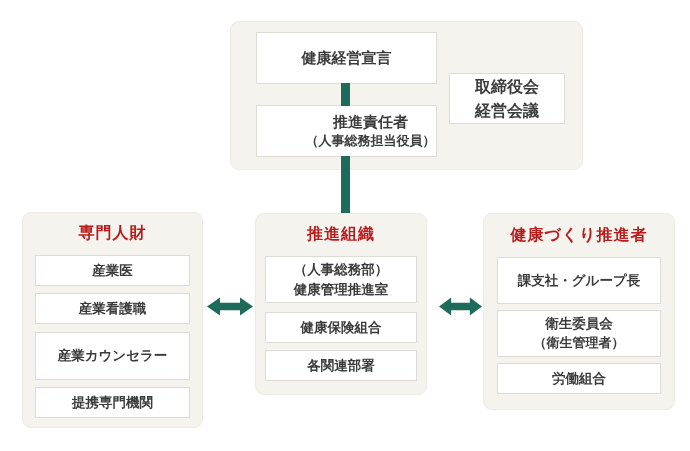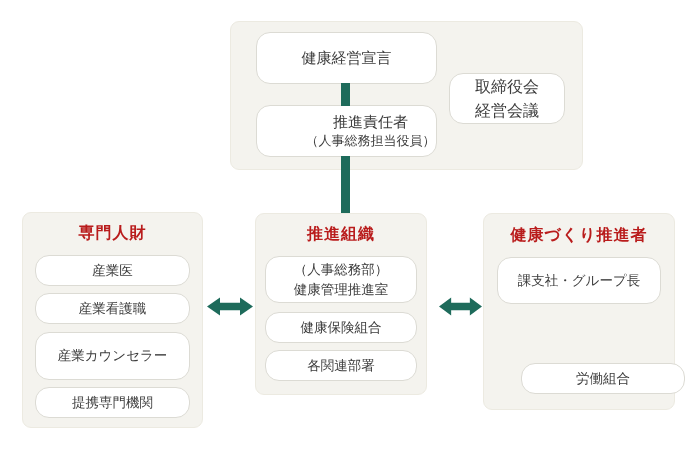--- a/index.html
+++ b/index.html
@@ -16,28 +16,29 @@
     position: absolute;
     background: #f4f3ee;
     border: 1px solid #eceae1;
     border-radius: 9px;
     box-sizing: border-box;
   }
   .wbox {
     position: absolute;
     background: #ffffff;
     border: 1px solid #dcdbd4;
-    border-radius: 14px;
+    border-radius: 0;
     box-sizing: border-box;
     display: flex;
     flex-direction: column;
     align-items: center;
     justify-content: center;
     text-align: center;
     line-height: 1.45;
+    font-weight: bold;
   }
   .wbox .l1 { font-size: 13.5px; }
   .wbox .l2 { font-size: 13px; }
   .topbox .l1 { font-size: 15px; }
   .topbox .l2 { font-size: 13px; }
   .boardbox .l1, .boardbox .l2 { font-size: 16px; line-height: 1.5; }
   .heading {
     position: absolute;
     left: 0;
     width: 100%;
@@ -108,21 +109,25 @@
   <div class="wbox" style="left:265px; top:350px; width:152px; height:31px;">
     <span class="l1">各関連部署</span>
   </div>
 
   <div class="panel" style="left:483px; top:213px; width:192px; height:197px;">
     <div class="heading" style="top:11px;">健康づくり推進者</div>
   </div>
   <div class="wbox" style="left:497px; top:257px; width:164px; height:47px;">
     <span class="l1">課支社・グループ長</span>
   </div>
-  <div class="wbox" style="left:497px; top:363px; width:164px; height:31px;margin-left:24px;">
+  <div class="wbox" style="left:497px; top:310px; width:164px; height:47px;">
+    <span class="l1">衛生委員会</span>
+    <span class="l2">（衛生管理者）</span>
+  </div>
+  <div class="wbox" style="left:497px; top:363px; width:164px; height:31px;">
     <span class="l1">労働組合</span>
   </div>
 
   <div class="harrow" style="left:207px; top:297px; width:46px; height:19px;">
     <svg viewBox="0 0 46 19" preserveAspectRatio="none" aria-hidden="true">
       <path d="M0 9.5 L13 0.5 L13 5.7 L33 5.7 L33 0.5 L46 9.5 L33 18.5 L33 13.3 L13 13.3 L13 18.5 Z" fill="#1e6b5b"></path>
     </svg>
   </div>
   <div class="harrow" style="left:439px; top:297px; width:43px; height:19px;">
     <svg viewBox="0 0 46 19" preserveAspectRatio="none" aria-hidden="true">

